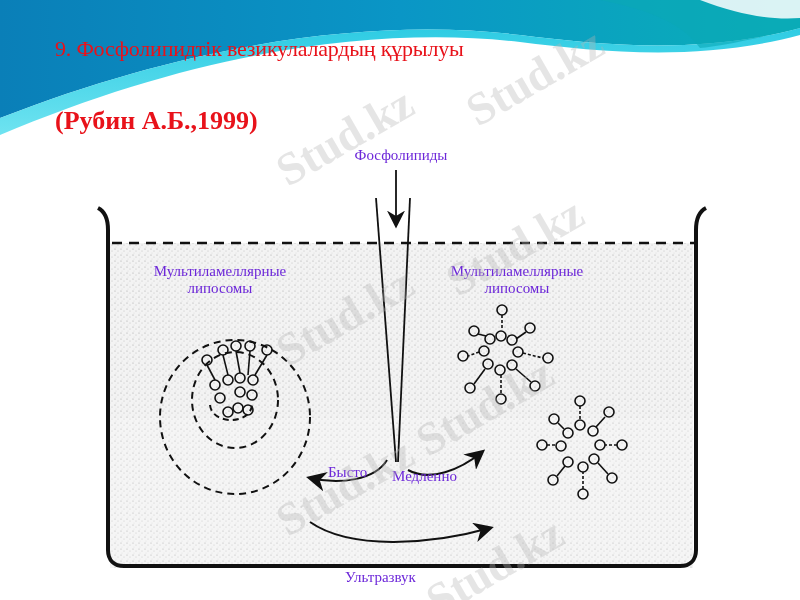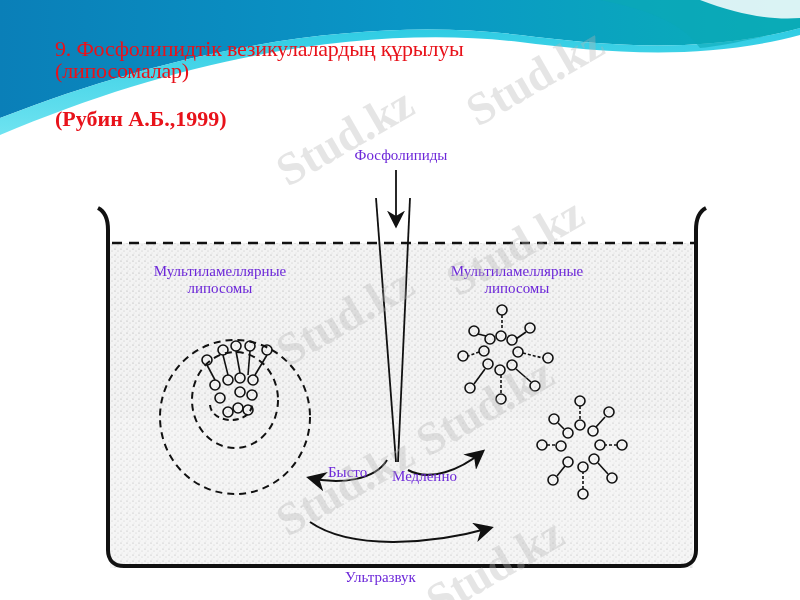--- a/index.html
+++ b/index.html
@@ -1,19 +1,19 @@
 <!DOCTYPE html>
 <html><head>
 <meta charset="utf-8">
 <style>
   html,body{margin:0;padding:0;}
   body{width:800px;height:600px;position:relative;overflow:hidden;background:#ffffff;font-family:"Liberation Serif",serif;}
   .bg-wave{position:absolute;left:0;top:0;width:800px;height:600px;}
   .title{position:absolute;left:55px;top:38px;color:#e8121a;font-weight:normal;font-size:22px;line-height:22px;font-family:"Liberation Serif",serif;letter-spacing:-0.2px;}
-  .subtitle{position:absolute;left:55px;top:106px;color:#e8121a;font-weight:bold;font-size:22px;font-family:"Liberation Serif",serif;}
+  .subtitle{position:absolute;left:55px;top:106px;color:#e8121a;font-weight:bold;font-size:26px;font-family:"Liberation Serif",serif;}
   .figure{position:absolute;left:90px;top:140px;width:640px;height:460px;}
   .lbl{position:absolute;font-family:"Liberation Serif",serif;font-size:15px;color:#6d28d9;text-align:center;line-height:17px;}
   .wm{position:absolute;font-family:"Liberation Serif",serif;font-weight:bold;color:rgba(180,180,180,0.35);font-size:46px;transform:rotate(-30deg);white-space:nowrap;pointer-events:none;}
 </style>
 </head>
 <body>
 
 <svg class="bg-wave" viewBox="0 0 800 600">
   <defs>
     <linearGradient id="g1" x1="0" y1="0" x2="1" y2="0">
@@ -27,21 +27,20 @@
     </linearGradient>
   </defs>
   <path d="M0,0 H800 V28 C700,55 600,45 520,35 C380,18 200,40 0,118 Z" fill="url(#g1)"></path>
   <path d="M0,118 C200,40 380,18 520,35 C600,45 700,55 800,28 V35 C700,62 600,52 520,42 C380,26 200,50 0,135 Z" fill="url(#g2)" opacity="0.9"></path>
   <path d="M600,0 H800 V28 C750,40 720,46 700,48 C680,20 640,8 600,0 Z" fill="#0aa8b6" opacity="0.6"></path>
   <path d="M700,0 C740,15 770,20 800,18 V0 Z" fill="#ffffff" opacity="0.85"></path>
 </svg>
 
 <div class="title">
   <div>9. Фосфолипидтік везикулалардың құрылуы</div>
-  <div>(липосомалар)</div>
 </div>
 <div class="subtitle">(Рубин А.Б.,1999)</div>
 
 <div class="figure">
   <svg width="640" height="460" viewBox="0 0 640 460">
     <defs>
       <pattern id="noise" width="6" height="6" patternUnits="userSpaceOnUse">
         <rect width="6" height="6" fill="#f2f2f2"></rect>
         <circle cx="1" cy="1" r="0.6" fill="#9a9a9a"></circle>
         <circle cx="4" cy="3" r="0.5" fill="#b0b0b0"></circle>

